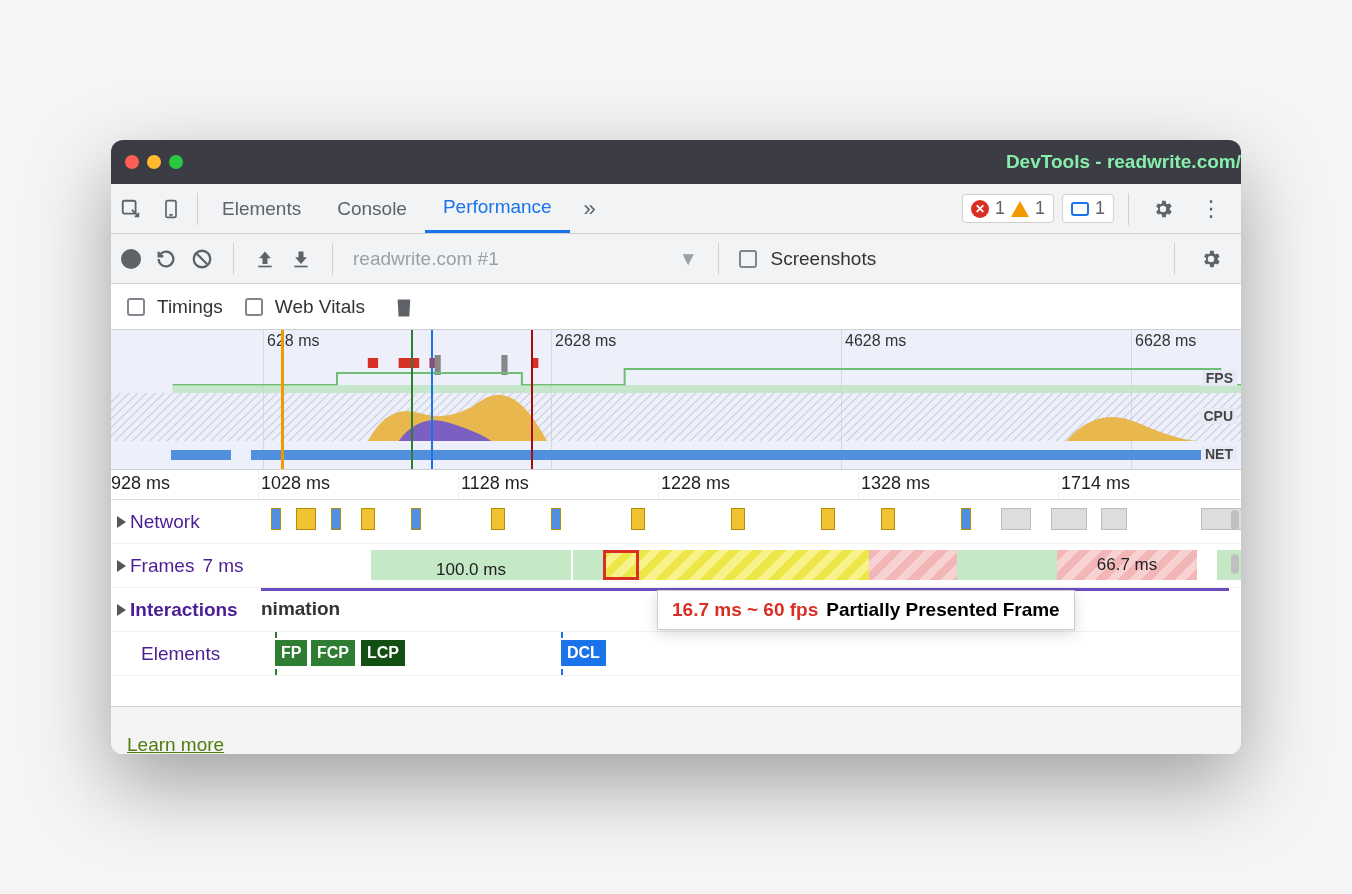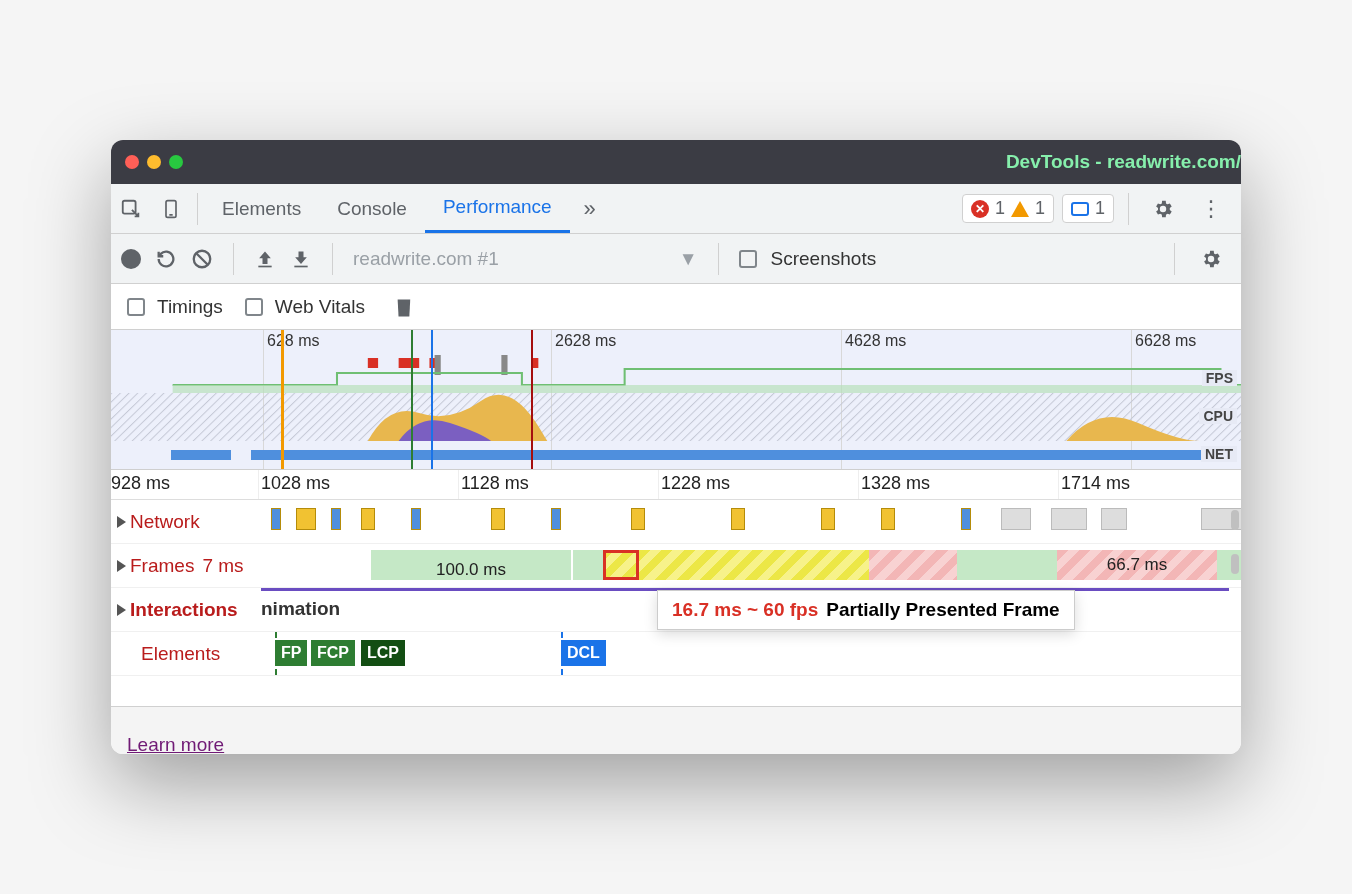--- a/index.html
+++ b/index.html
@@ -81,42 +81,42 @@
   .net-band{position:absolute;top:112px;left:0;right:0;height:24px;}
   .net-bar{position:absolute;height:10px;background:#4f8fdd;bottom:6px;}
   .orange-marker{position:absolute;top:0;bottom:0;width:3px;background:#f29900;}
   
   .ruler{height:30px;border-bottom:1px solid #ddd;display:flex;font-size:18px;color:#222;position:relative;background:#fff;}
   .ruler span{position:absolute;top:3px;}
   .ruler i{position:absolute;top:0;height:100%;border-left:1px solid #eee;}
   
   .tracks{background:#fff;position:relative;}
   .trackrow{display:flex;align-items:center;height:44px;border-bottom:1px solid #f0f0f0;position:relative;}
-  .tracklabel{width:150px;padding-left:6px;display:flex;align-items:center;gap:4px;font-size:19px;color:#b91c1c;}
+  .tracklabel{width:150px;padding-left:6px;display:flex;align-items:center;gap:4px;font-size:19px;color:#4c1d95;}
   .tri{width:0;height:0;border-top:6px solid transparent;border-bottom:6px solid transparent;border-left:9px solid #555;}  
   .trackcontent{position:relative;flex:1;height:100%;}
   .nw-blip{position:absolute;top:8px;height:22px;width:20px;background:#f1c232;border:1px solid #b58c0a;}
   .nw-blip.blue{background:#4f8fdd;width:10px;}
   .nw-blip.grey{background:#ddd;border:1px solid #bbb;}
   .frame-seg{position:absolute;top:6px;height:30px;display:flex;align-items:center;justify-content:center;font-size:17px;color:#222;}
   .fs-green{background:#c5e8c6;}
   .fs-yellow{background:repeating-linear-gradient(135deg,#ece746,#ece746 8px,#f7f28a 8px,#f7f28a 16px);}
   .fs-red{background:repeating-linear-gradient(135deg,#f3b6b6,#f3b6b6 8px,#f8d2d2 8px,#f8d2d2 16px);}
   .fs-sel{outline:3px solid #d93025;outline-offset:-3px;}
   .purplebar{position:absolute;left:150px;right:12px;top:0;height:3px;background:#6a4dc1;}
   .timing-chip{display:inline-flex;align-items:center;justify-content:center;height:26px;padding:0 6px;color:#fff;font-size:16px;font-weight:600;margin-top:8px;}
   .tc-grn{background:#2e7d32;}
   .tc-dgrn{background:#134e13;}
   .tc-blue{background:#1a73e8;}
   
   .tooltip{position:absolute;background:#fff;border:1px solid #ccc;box-shadow:0 4px 14px rgba(0,0,0,.15);padding:8px 14px;font-size:19px;display:flex;align-items:center;gap:8px;z-index:50;justify-content:space-between;}
   .tooltip .tt-red{color:#d93025;}
   
   .footer{height:48px;border-top:1px solid #d0d0d0;background:#f4f4f4;display:flex;align-items:center;padding:0 16px;font-size:19px;color:#555;gap:8px;}
-  .footer a{color:#701a75;text-decoration:underline;margin-top:28px;}
+  .footer a{color:#4d7c0f;text-decoration:underline;margin-top:28px;}
   
   .vthumb{position:absolute;right:2px;width:8px;height:20px;background:#c0c0c0;border-radius:4px;}
 </style>
 </head>
 <body>
 
 <div class="window">
 
   <div class="titlebar">
     <div class="traffic">
@@ -319,21 +319,21 @@
       </div>
       <div class="trackcontent">
         <div class="frame-seg fs-green" style="left:110px;width:200px;align-items:flex-end;">
             <span>100.0 ms</span>
           </div>
         <div class="frame-seg fs-green" style="left:312px;width:30px;"></div>
         <div class="frame-seg fs-yellow fs-sel" style="left:342px;width:36px;"></div>
         <div class="frame-seg fs-yellow" style="left:378px;width:230px;"></div>
         <div class="frame-seg fs-red" style="left:608px;width:88px;"></div>
         <div class="frame-seg fs-green" style="left:696px;width:100px;"></div>
-        <div class="frame-seg fs-red" style="left:796px;width:160px;">
+        <div class="frame-seg fs-red" style="left:796px;width:140px;">
             <span>66.7 ms</span>
           </div>
         <div class="frame-seg fs-green" style="left:956px;width:30px;"></div>
 
         <div class="vthumb" style="top:10px;"></div>
       </div>
     </div>
 
     <div class="trackrow" style="position:relative;font-weight:bold;">
       <div class="purplebar"></div>

